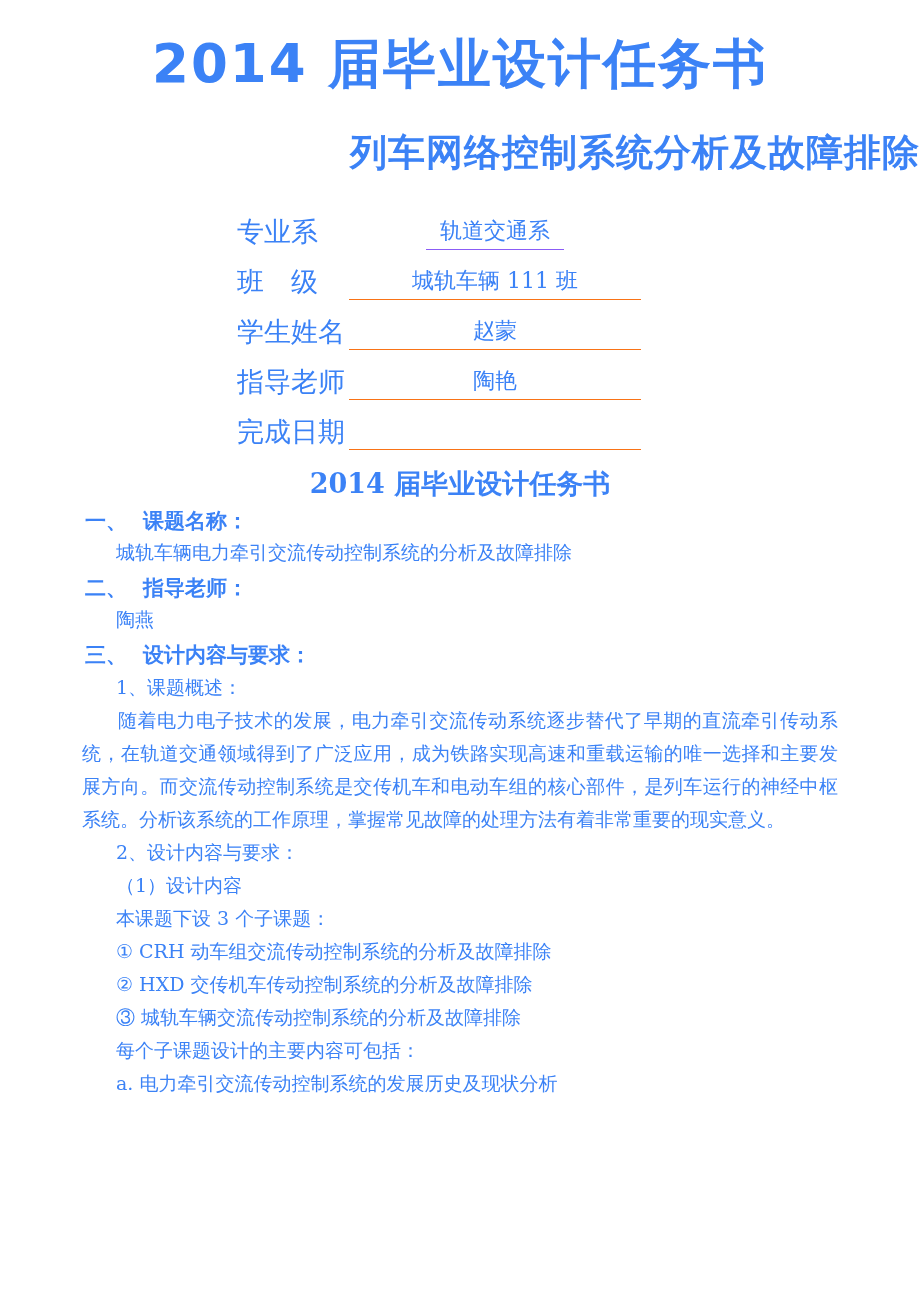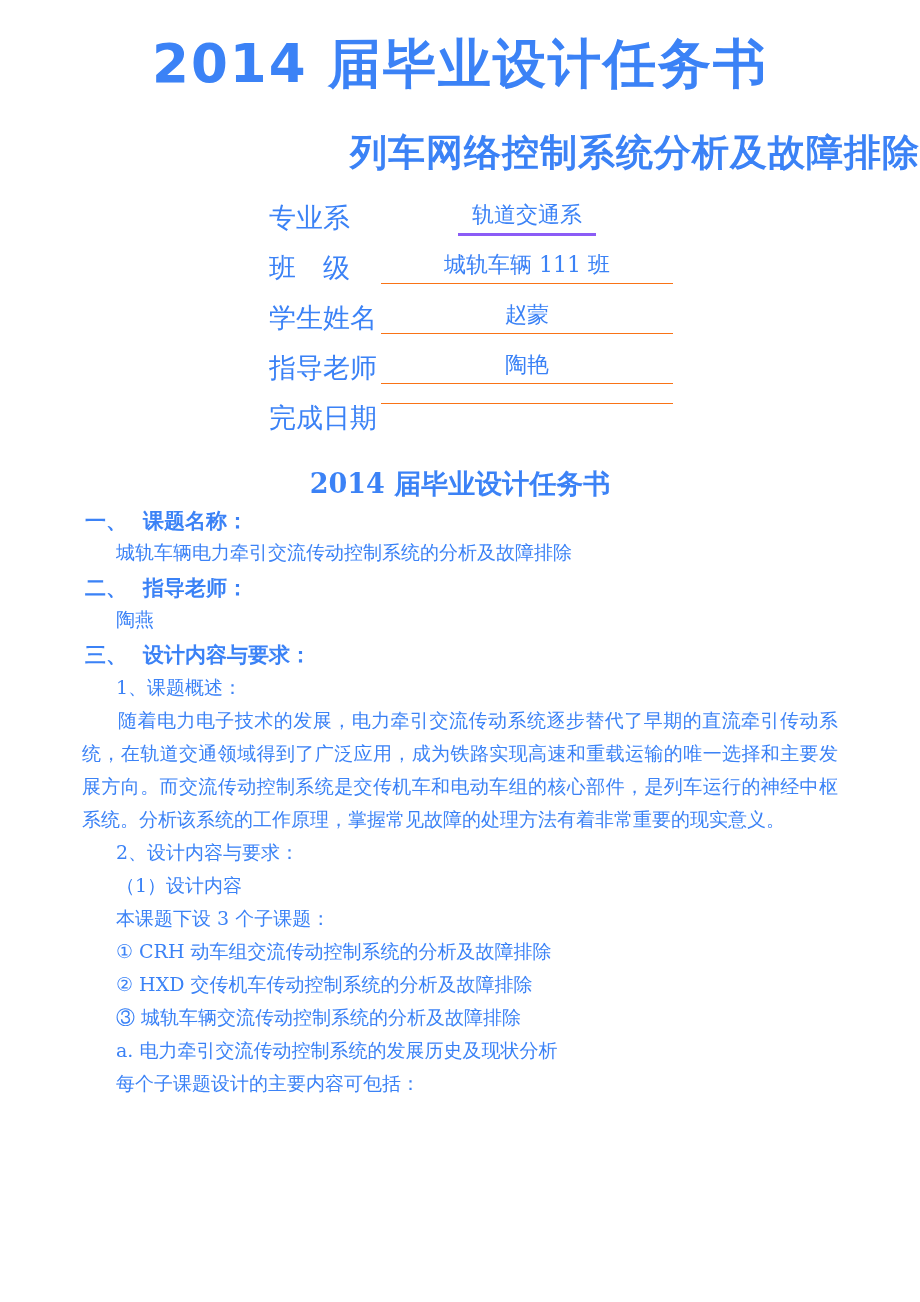--- a/index.html
+++ b/index.html
@@ -36,23 +36,22 @@
     font-weight: 900;
     font-size: 37px;
     line-height: 1.1;
     letter-spacing: 1px;
   }
   .cover-form {
     margin: 26px 0 0 237px;
   }
   .form-row {
     display: flex;
-    align-items: flex-start;
+    align-items: flex-end;
     height: 50px;
-    margin-left: 32px;
   }
   .form-label {
     font-size: 27px;
     width: 112px;
     white-space: pre;
     flex: 0 0 auto;
   }
   .form-field {
     width: 292px;
     text-align: center;
@@ -60,21 +59,21 @@
     border-bottom: 1px solid #f97316;
     padding-bottom: 3px;
     flex: 0 0 auto;
   }
   .form-field.no-line {
     border-bottom: none;
     padding-bottom: 0;
   }
   .form-field.no-line .form-value {
     display: inline-block;
-    border-bottom: 3px solid #8b5cf6;
+    border-bottom: 1px solid #8b5cf6;
     padding: 0 14px 3px 14px;
     min-width: 1em;
   }
   
   .sheet-heading {
     margin: 0;
     margin-top: 16px;
     text-align: center;
     font-family: "DejaVu Serif", "Liberation Serif", serif;
     font-weight: bold;
@@ -174,17 +173,17 @@
 
   <div class="body-block">
     <div class="line">1、课题概述：</div>
     <p class="para">随着电力电子技术的发展，电力牵引交流传动系统逐步替代了早期的直流牵引传动系统，在轨道交通领域得到了广泛应用，成为铁路实现高速和重载运输的唯一选择和主要发展方向。而交流传动控制系统是交传机车和电动车组的核心部件，是列车运行的神经中枢系统。分析该系统的工作原理，掌握常见故障的处理方法有着非常重要的现实意义。</p>
     <div class="line">2、设计内容与要求：</div>
     <div class="line">（1）设计内容</div>
     <div class="line">本课题下设 3 个子课题：</div>
     <div class="line">① CRH 动车组交流传动控制系统的分析及故障排除</div>
     <div class="line">② HXD 交传机车传动控制系统的分析及故障排除</div>
     <div class="line">③ 城轨车辆交流传动控制系统的分析及故障排除</div>
+    <div class="line">每个子课题设计的主要内容可包括：</div>
     <div class="line">a. 电力牵引交流传动控制系统的发展历史及现状分析</div>
-    <div class="line">每个子课题设计的主要内容可包括：</div>
   </div>
 
 </div>
 
 </body></html>

